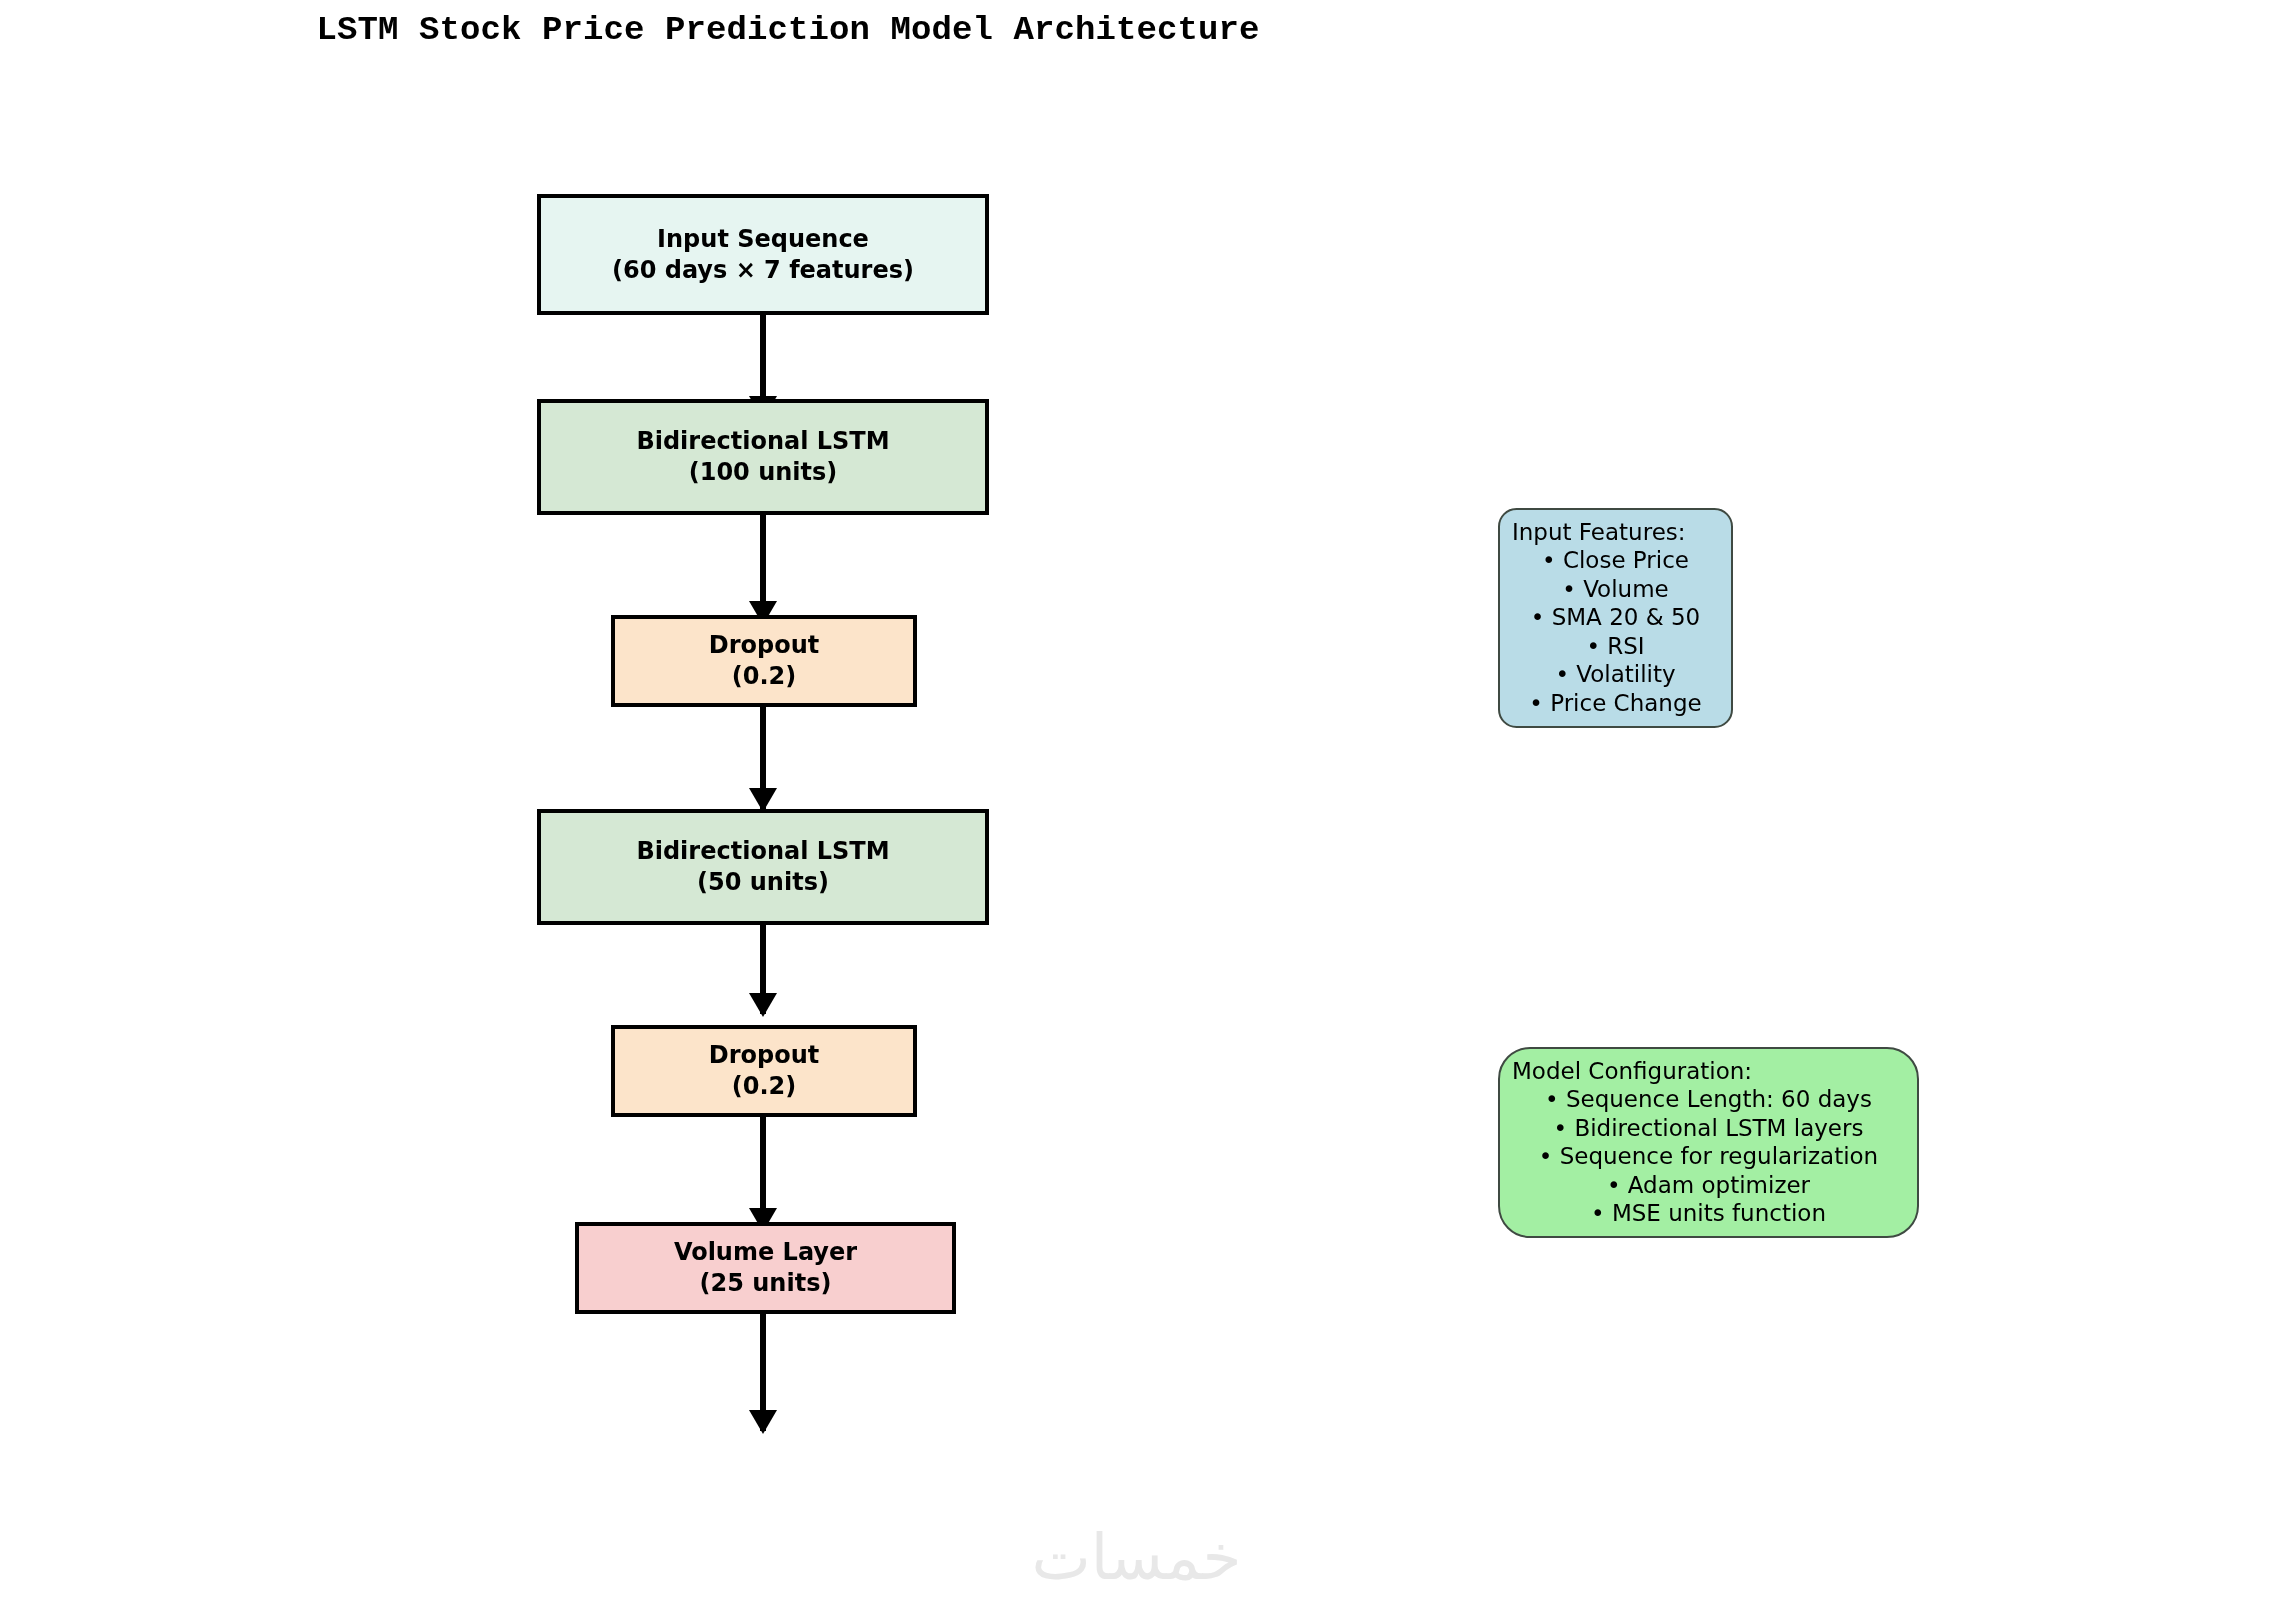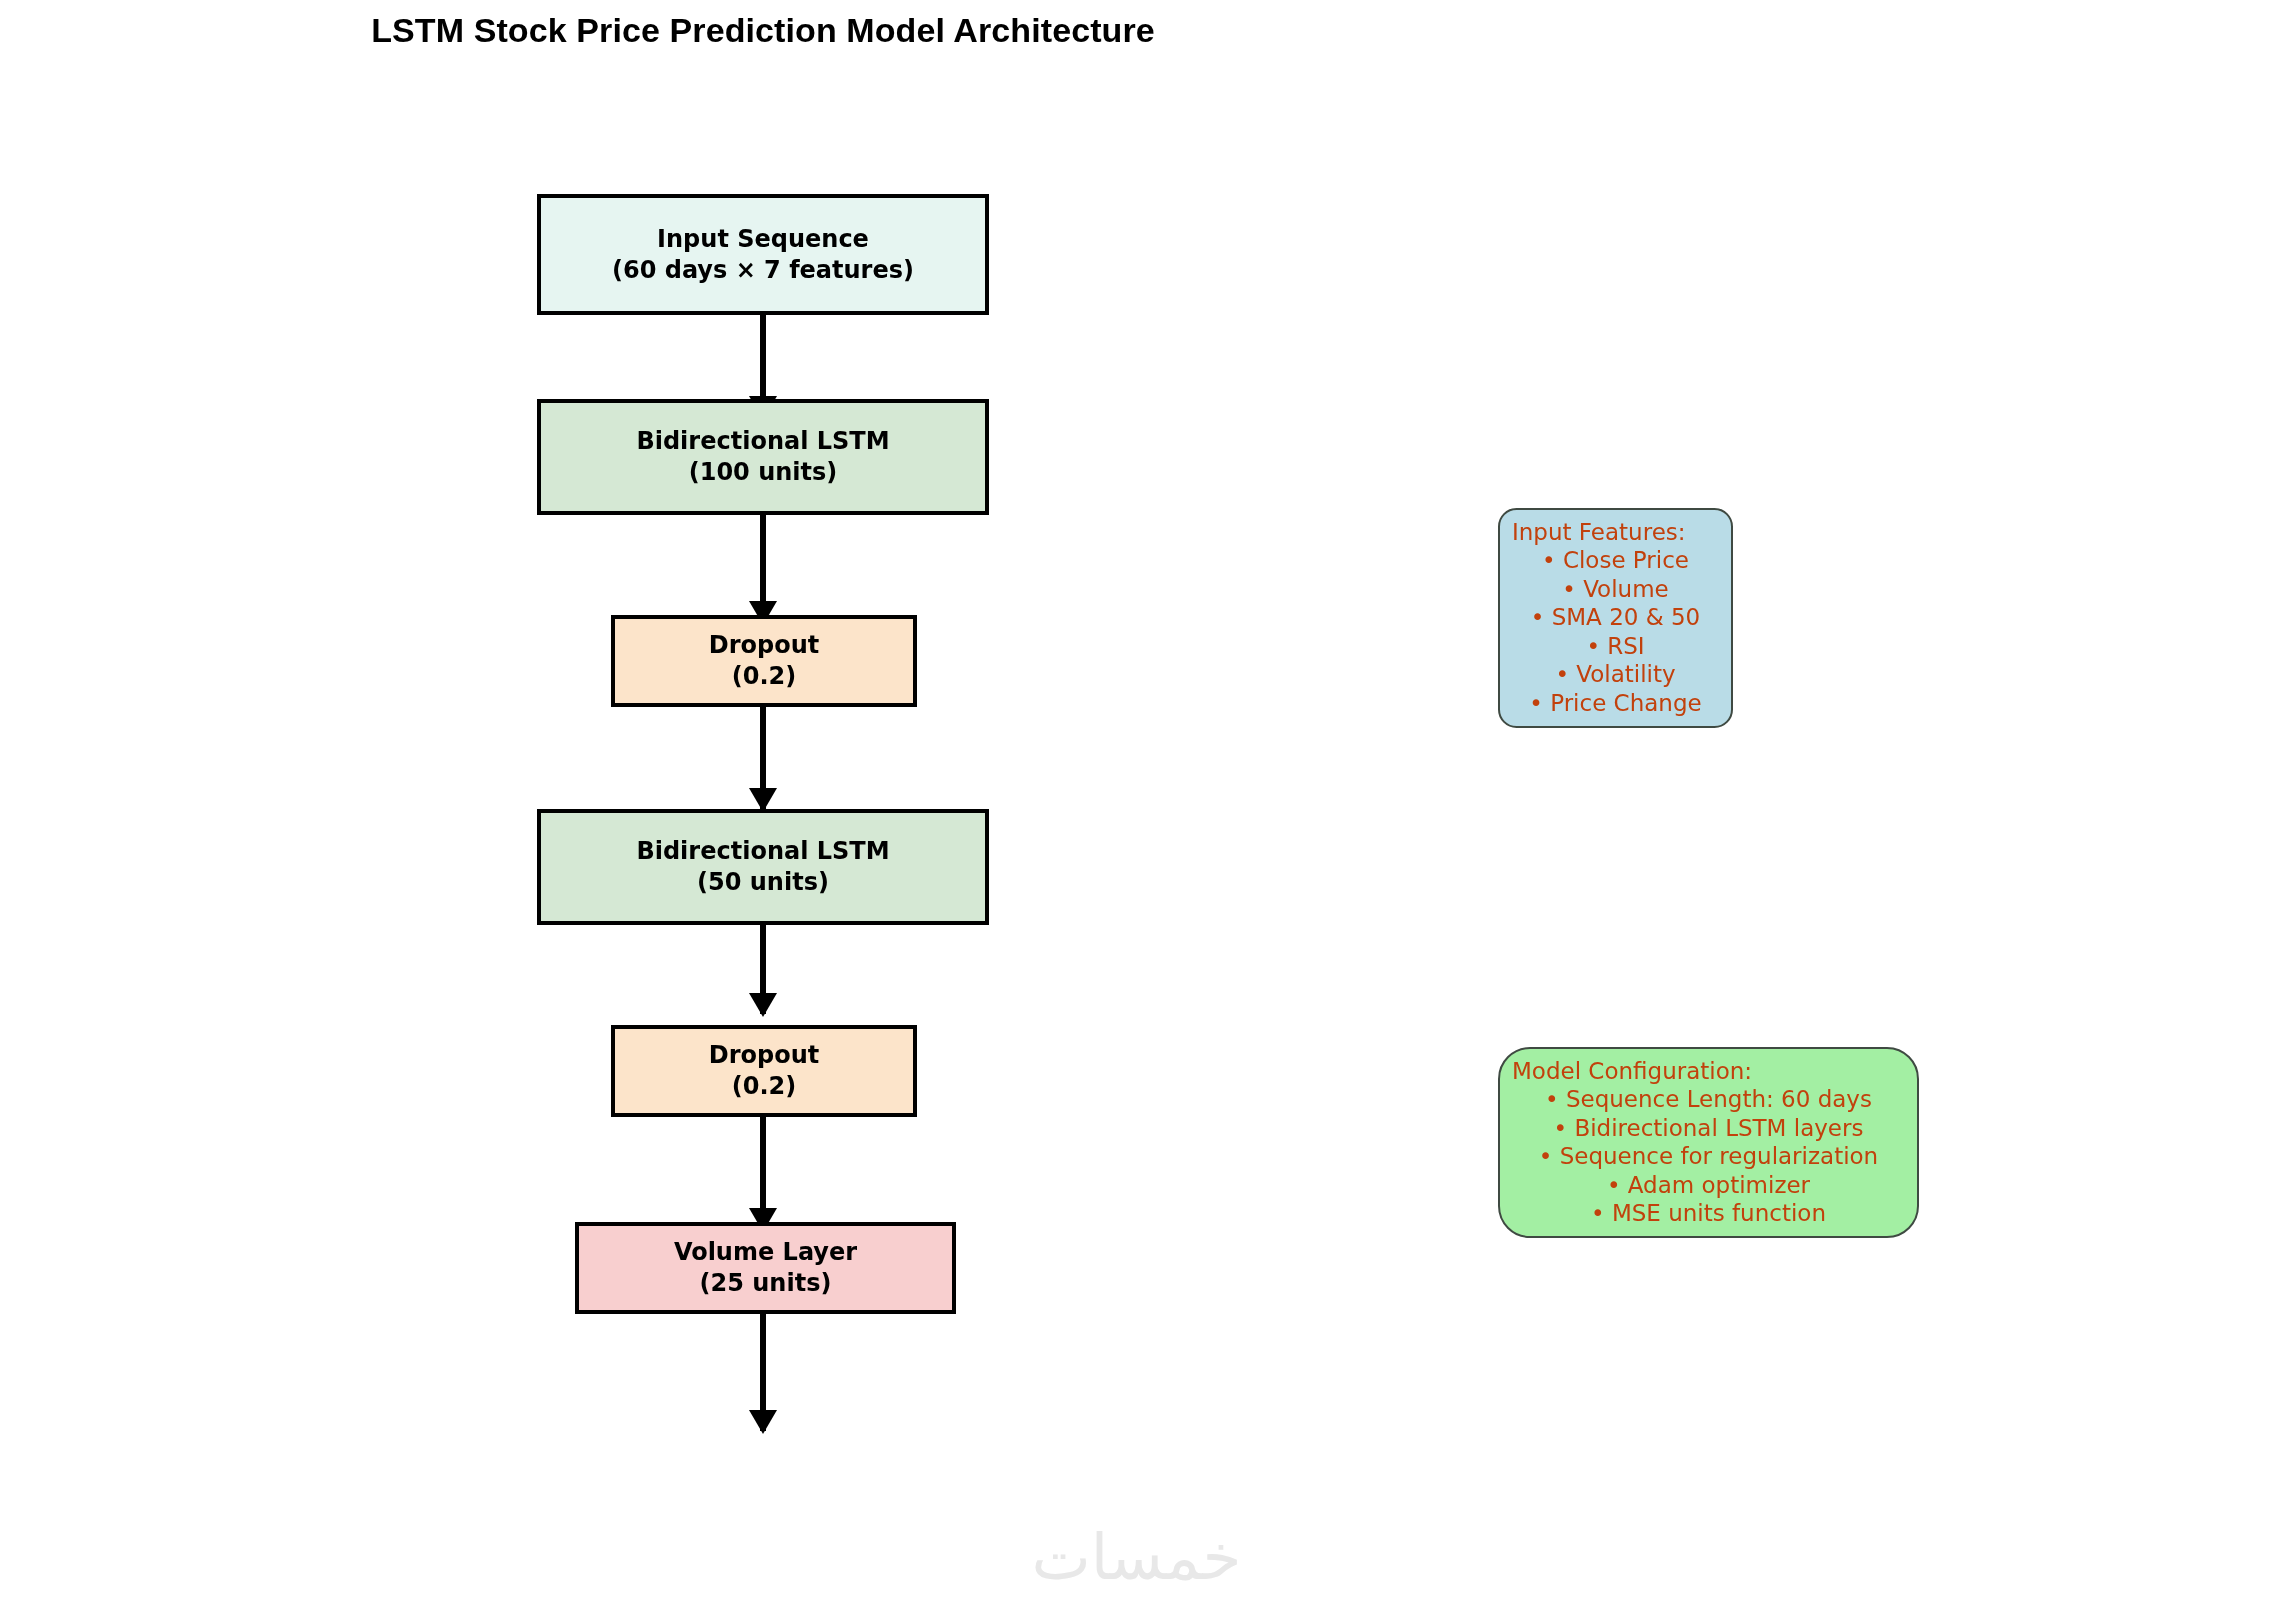--- a/index.html
+++ b/index.html
@@ -23,21 +23,22 @@
   #page-title {
     position: absolute;
     left: 0;
     top: 11px;
     width: 1526px;
     text-align: center;
     font-size: 34px;
     font-weight: bold;
     color: #000000;
     letter-spacing: 0.1px;
-    font-family: Liberation Sans, sans-serif;
+    font-family: Liberation Mono, monospace;
+    padding-left: 25px;
   }
 
   
   .flow-box {
     position: absolute;
     box-sizing: border-box;
     border: 4.9px solid #000000;
     display: flex;
     flex-direction: column;
     align-items: center;
@@ -84,21 +85,21 @@
 
   
   .info-box {
     position: absolute;
     box-sizing: border-box;
     border: 2.7px solid #3f4a42;
     border-radius: 18.5px;
     padding: 7.6px 12px 8.7px 12px;
     font-size: 23px;
     line-height: 1.24;
-    color: #c2410c;
+    color: #000000;
     font-family: "DejaVu Sans", sans-serif;
     z-index: 3;
   }
   .info-box .info-title {
     display: block;
     white-space: nowrap;
   }
   .info-box .info-item {
     display: block;
     white-space: nowrap;

